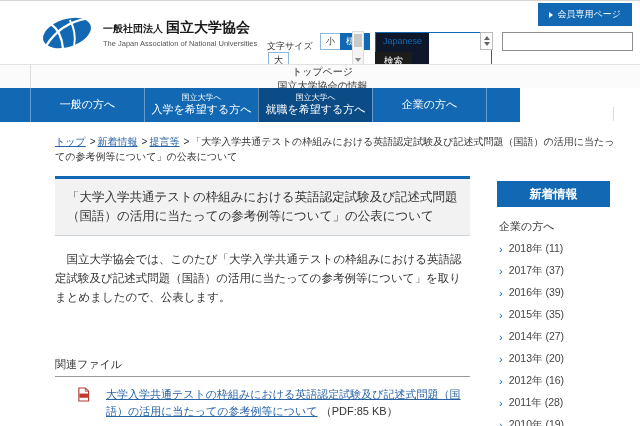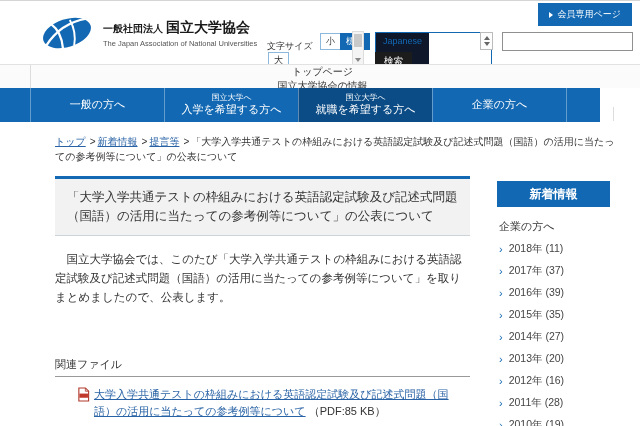--- a/index.html
+++ b/index.html
@@ -46,42 +46,42 @@
   .search-input{position:absolute;left:502px;top:31px;width:131px;height:19px;border:1px solid #909090;background:#fff;font-size:10px;padding:0 4px;}
 
   
   .nav-top{position:absolute;left:0;top:63px;width:640px;height:24px;background:#fbfbfb;border-top:1px solid #e2e2e2;
     display:flex;padding-left:30px;padding-right:26px;flex-direction:column;}
   .nav-top .cell{flex:1;border-left:1px solid #ddd;display:flex;align-items:center;justify-content:center;
     font-size:10px;color:#333;cursor:pointer;}
   .nav-top .cell:last-child{border-right:1px solid #ddd;}
 
   
-  .nav-main{position:absolute;left:0;top:87px;width:600px;height:34px;background:var(--blue);
+  .nav-main{position:absolute;left:0;top:87px;width:520px;height:34px;background:var(--blue);
     display:flex;padding-left:30px;padding-right:33px;}
   .nav-main .cell{flex:1;border-left:1px solid rgba(255,255,255,.35);display:flex;flex-direction:column;
     align-items:center;justify-content:center;color:#fff;cursor:pointer;line-height:1.25;}
   .nav-main .cell:last-child{border-right:1px solid rgba(255,255,255,.35);}
   .nav-main .cell.active{background:var(--darkblue);}
   .nav-main .sub{font-size:8px;}
   .nav-main .label{font-size:11px;}
 
   
   .breadcrumb{position:absolute;left:55px;top:133px;width:560px;font-size:10px;line-height:15px;color:#333;}
   .breadcrumb a{color:var(--link);text-decoration:underline;cursor:pointer;}
   .breadcrumb .sep{margin:0 2px 0 4px;}
 
   
   .main-col{position:absolute;left:55px;top:175px;width:415px;}
   .title-box{border-top:3px solid var(--blue);border-bottom:1px solid #ccd4da;background:#f2f2f2;
     padding:9px 12px;font-size:12.5px;line-height:19px;color:#333;}
   .body-text{margin-top:14px;font-size:11.5px;line-height:19px;color:#333;}
   .related{margin-top:50px;}
   .related-heading{font-size:11px;color:#333;padding-bottom:4px;border-bottom:1px solid #999;}
-  .file-row{display:flex;gap:4px;margin-top:9px;padding-left:22px;}
+  .file-row{display:flex;gap:16px;margin-top:9px;padding-left:22px;}
   .pdf-icon{flex:0 0 auto;margin-top:1px;}
   .file-text{font-size:11px;line-height:17px;}
   .file-text a{color:var(--link);text-decoration:underline;cursor:pointer;}
   .file-size{color:#333;text-decoration:none;}
 
   
   .sidebar{position:absolute;left:497px;top:180px;width:113px;}
   .sb-head{background:var(--blue);color:#fff;font-size:12px;font-weight:bold;text-align:center;
     height:26px;line-height:26px;cursor:pointer;}
   .sb-sub{font-size:11px;color:#333;margin:12px 0 4px 2px;}

